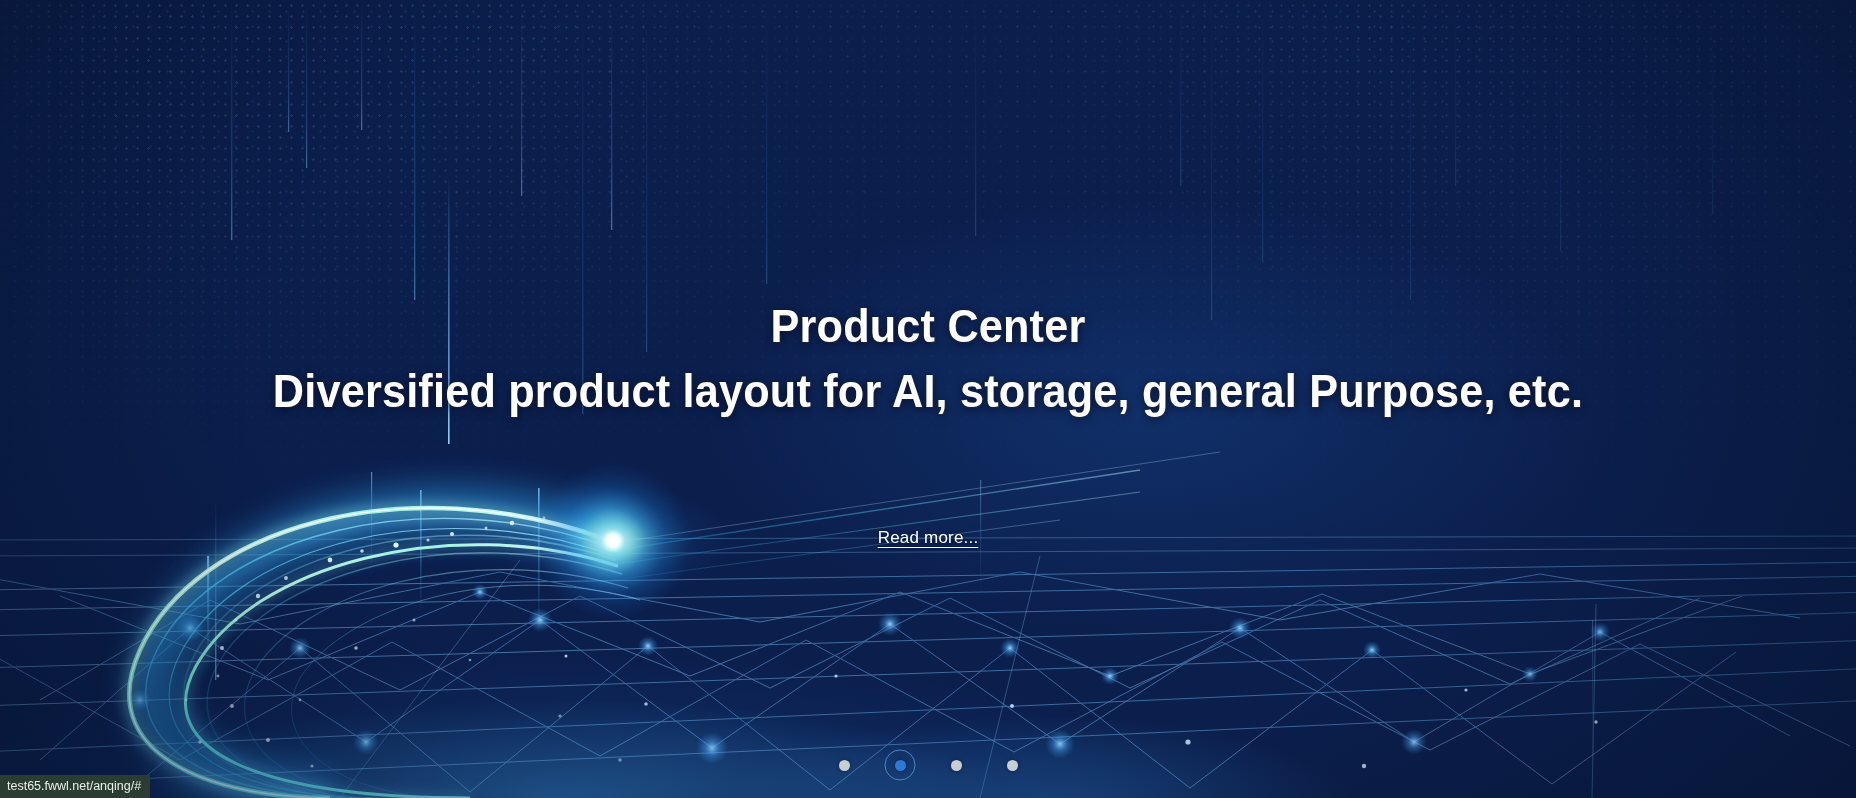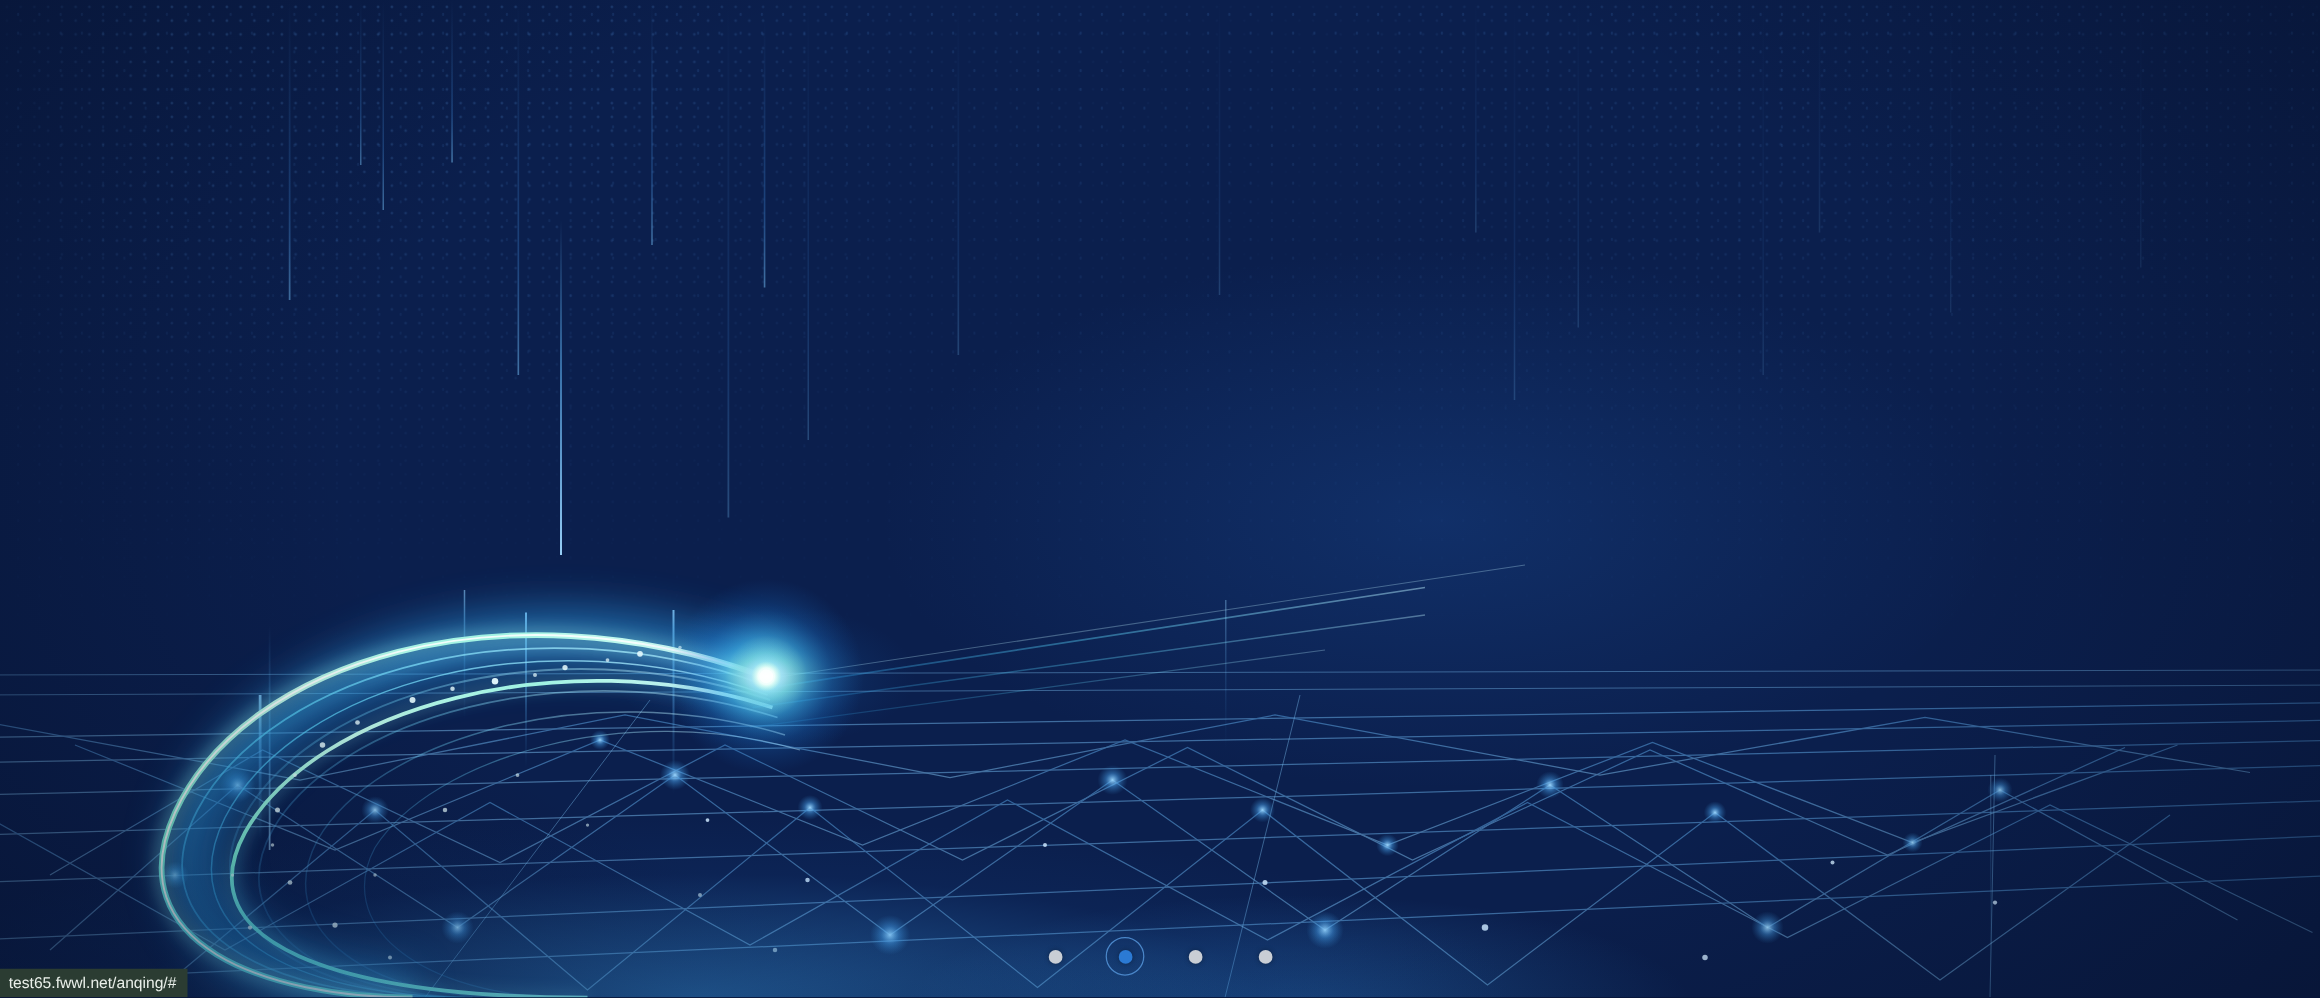--- a/index.html
+++ b/index.html
@@ -426,21 +426,28 @@
       <circle cx="613" cy="541" r="30" fill="url(#orbGlow)" opacity="0.9"></circle>
       <circle cx="613" cy="541" r="12" fill="url(#orbCore)"></circle>
       <circle cx="613" cy="541" r="5.5" fill="#ffffff"></circle>
       <ellipse cx="613" cy="541" rx="120" ry="58" fill="url(#orbGlow)" opacity="0.30"></ellipse>
     </g>
   </svg>
 
   <div class="layer bg-floorglow"></div>
   <div class="layer vignette"></div>
 
-
+  <div id="copy">
+    <h1 id="hero-title">Product Center</h1>
+    <p id="hero-subtitle">Diversified product layout for AI, storage, general Purpose, etc.</p>
+  </div>
+
+  <div id="readmore-wrap">
+    <a id="readmore" href="#">Read more...</a>
+  </div>
 
   <div id="dots">
     <div class="dot-slot">
       <span class="dot"></span>
     </div>
     <div class="dot-slot active">
       <span class="dot"></span>
     </div>
     <div class="dot-slot">
       <span class="dot"></span>

